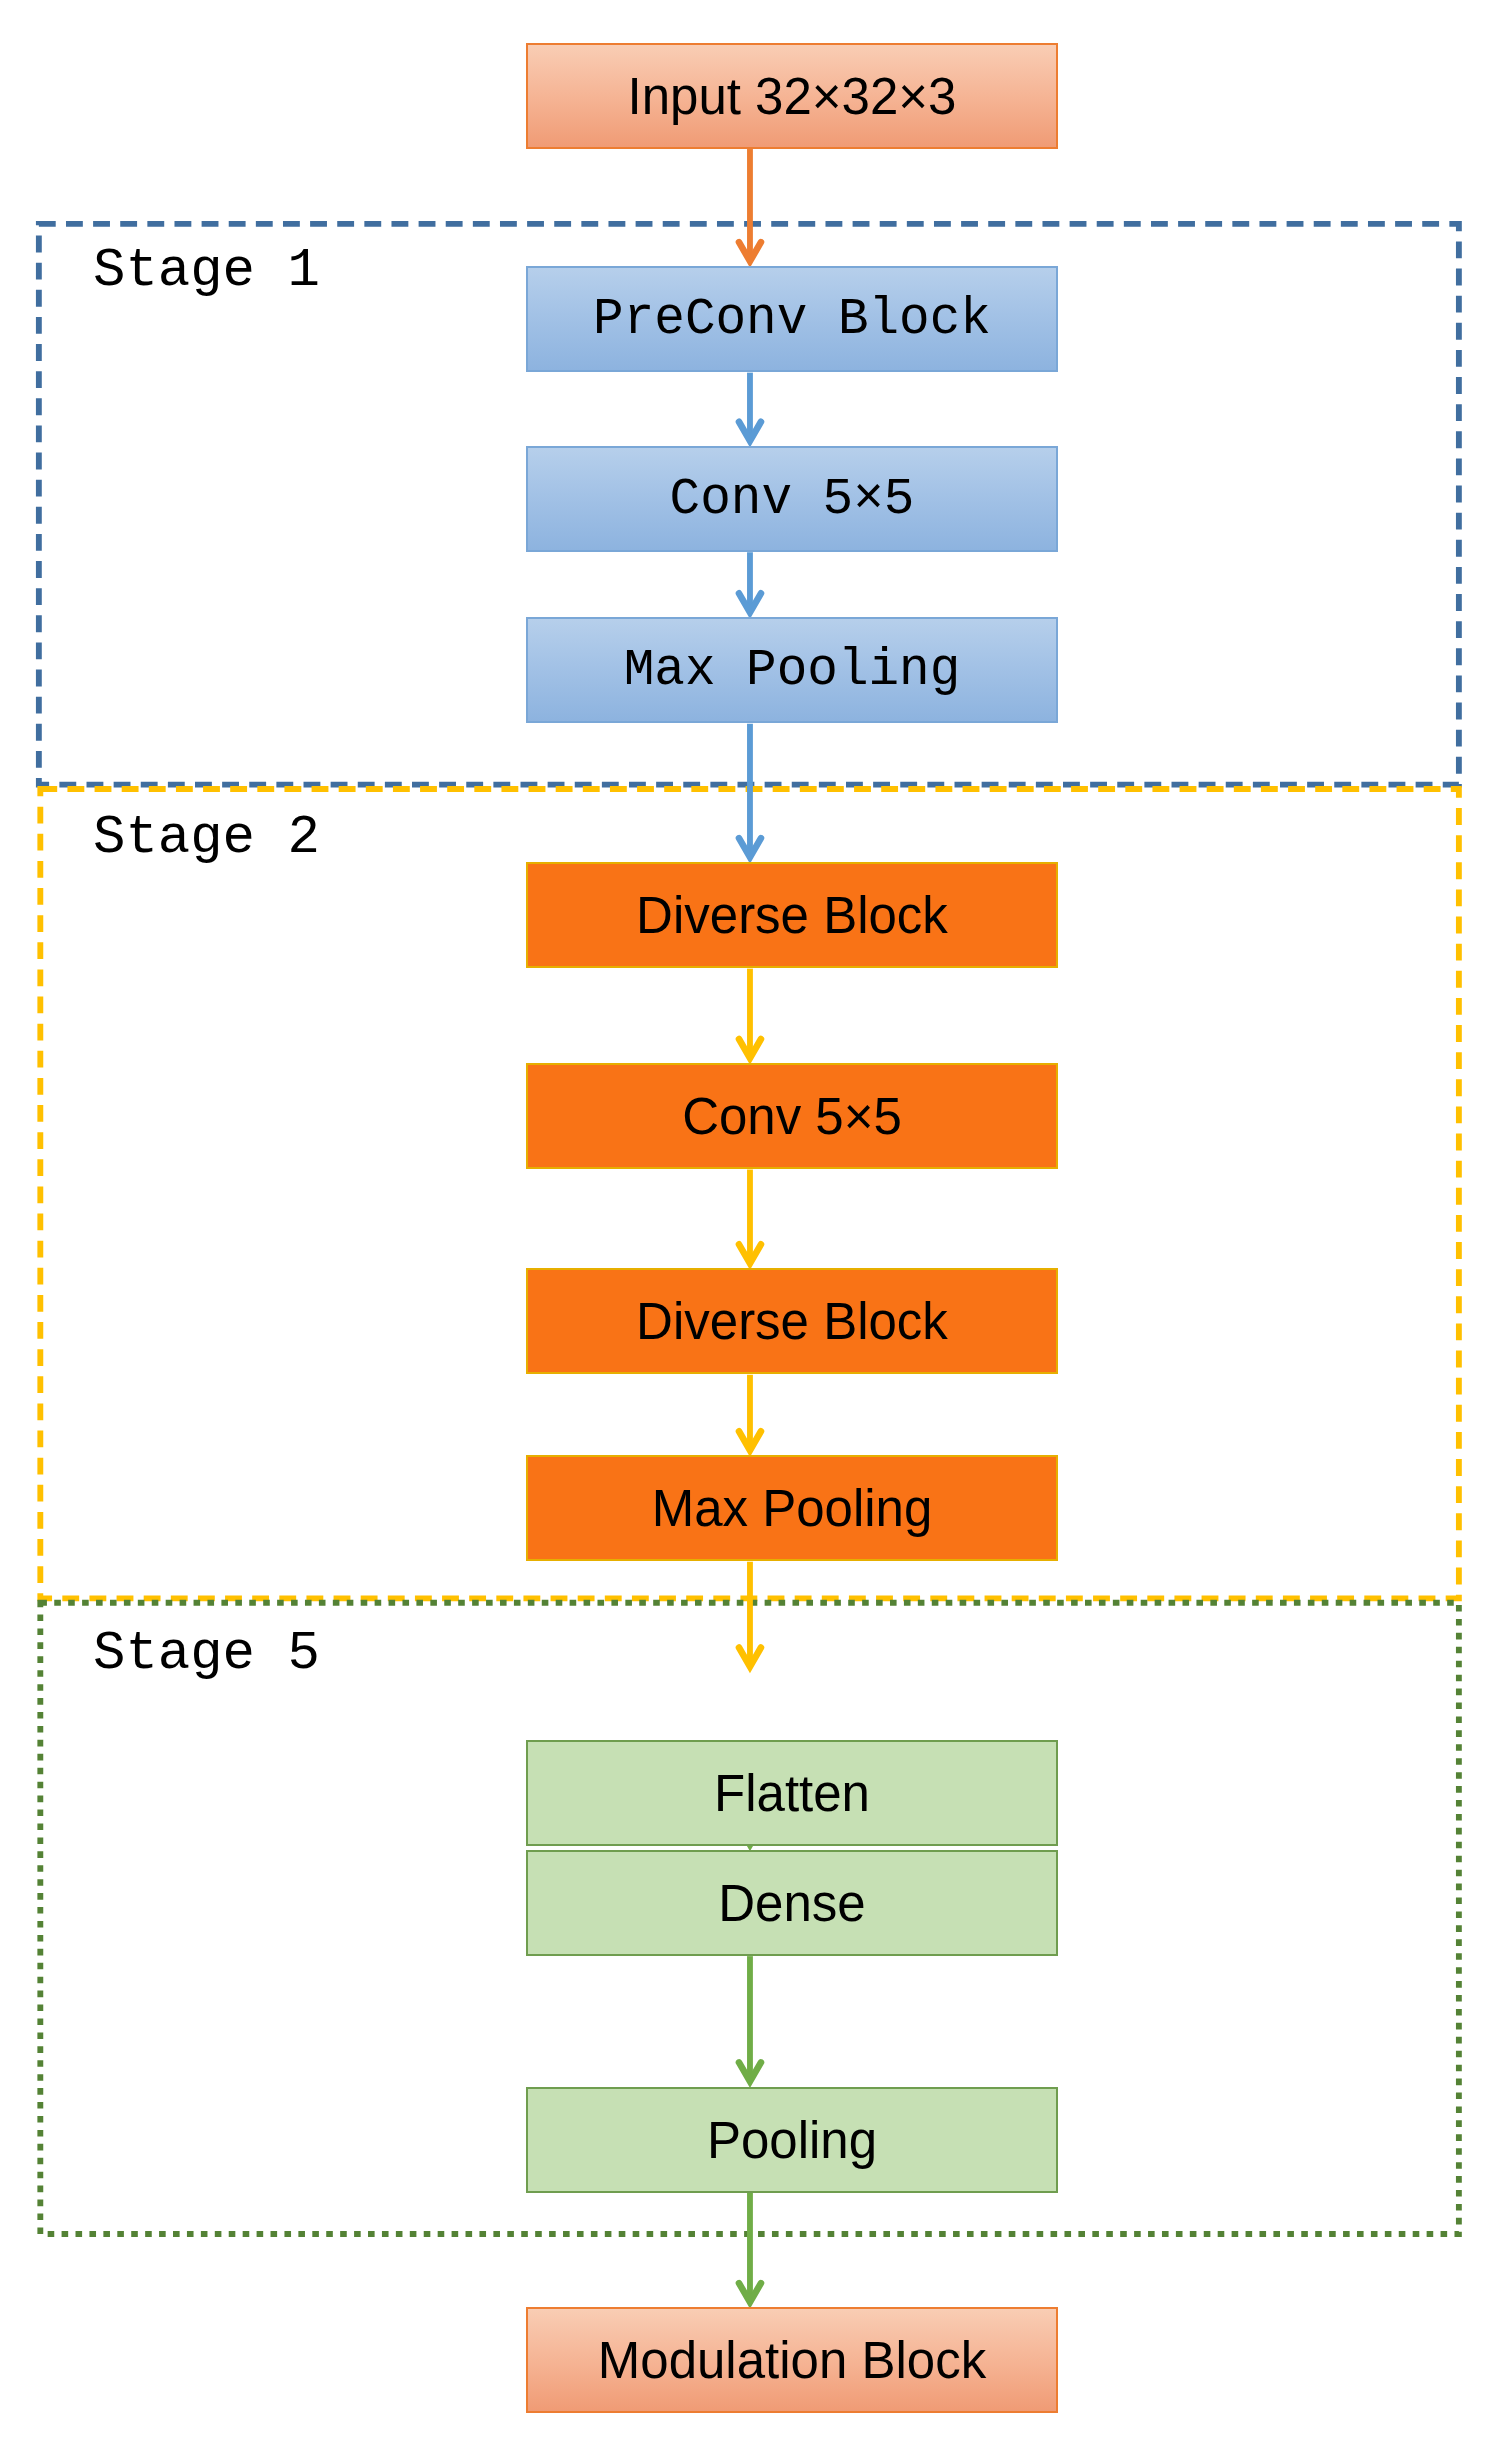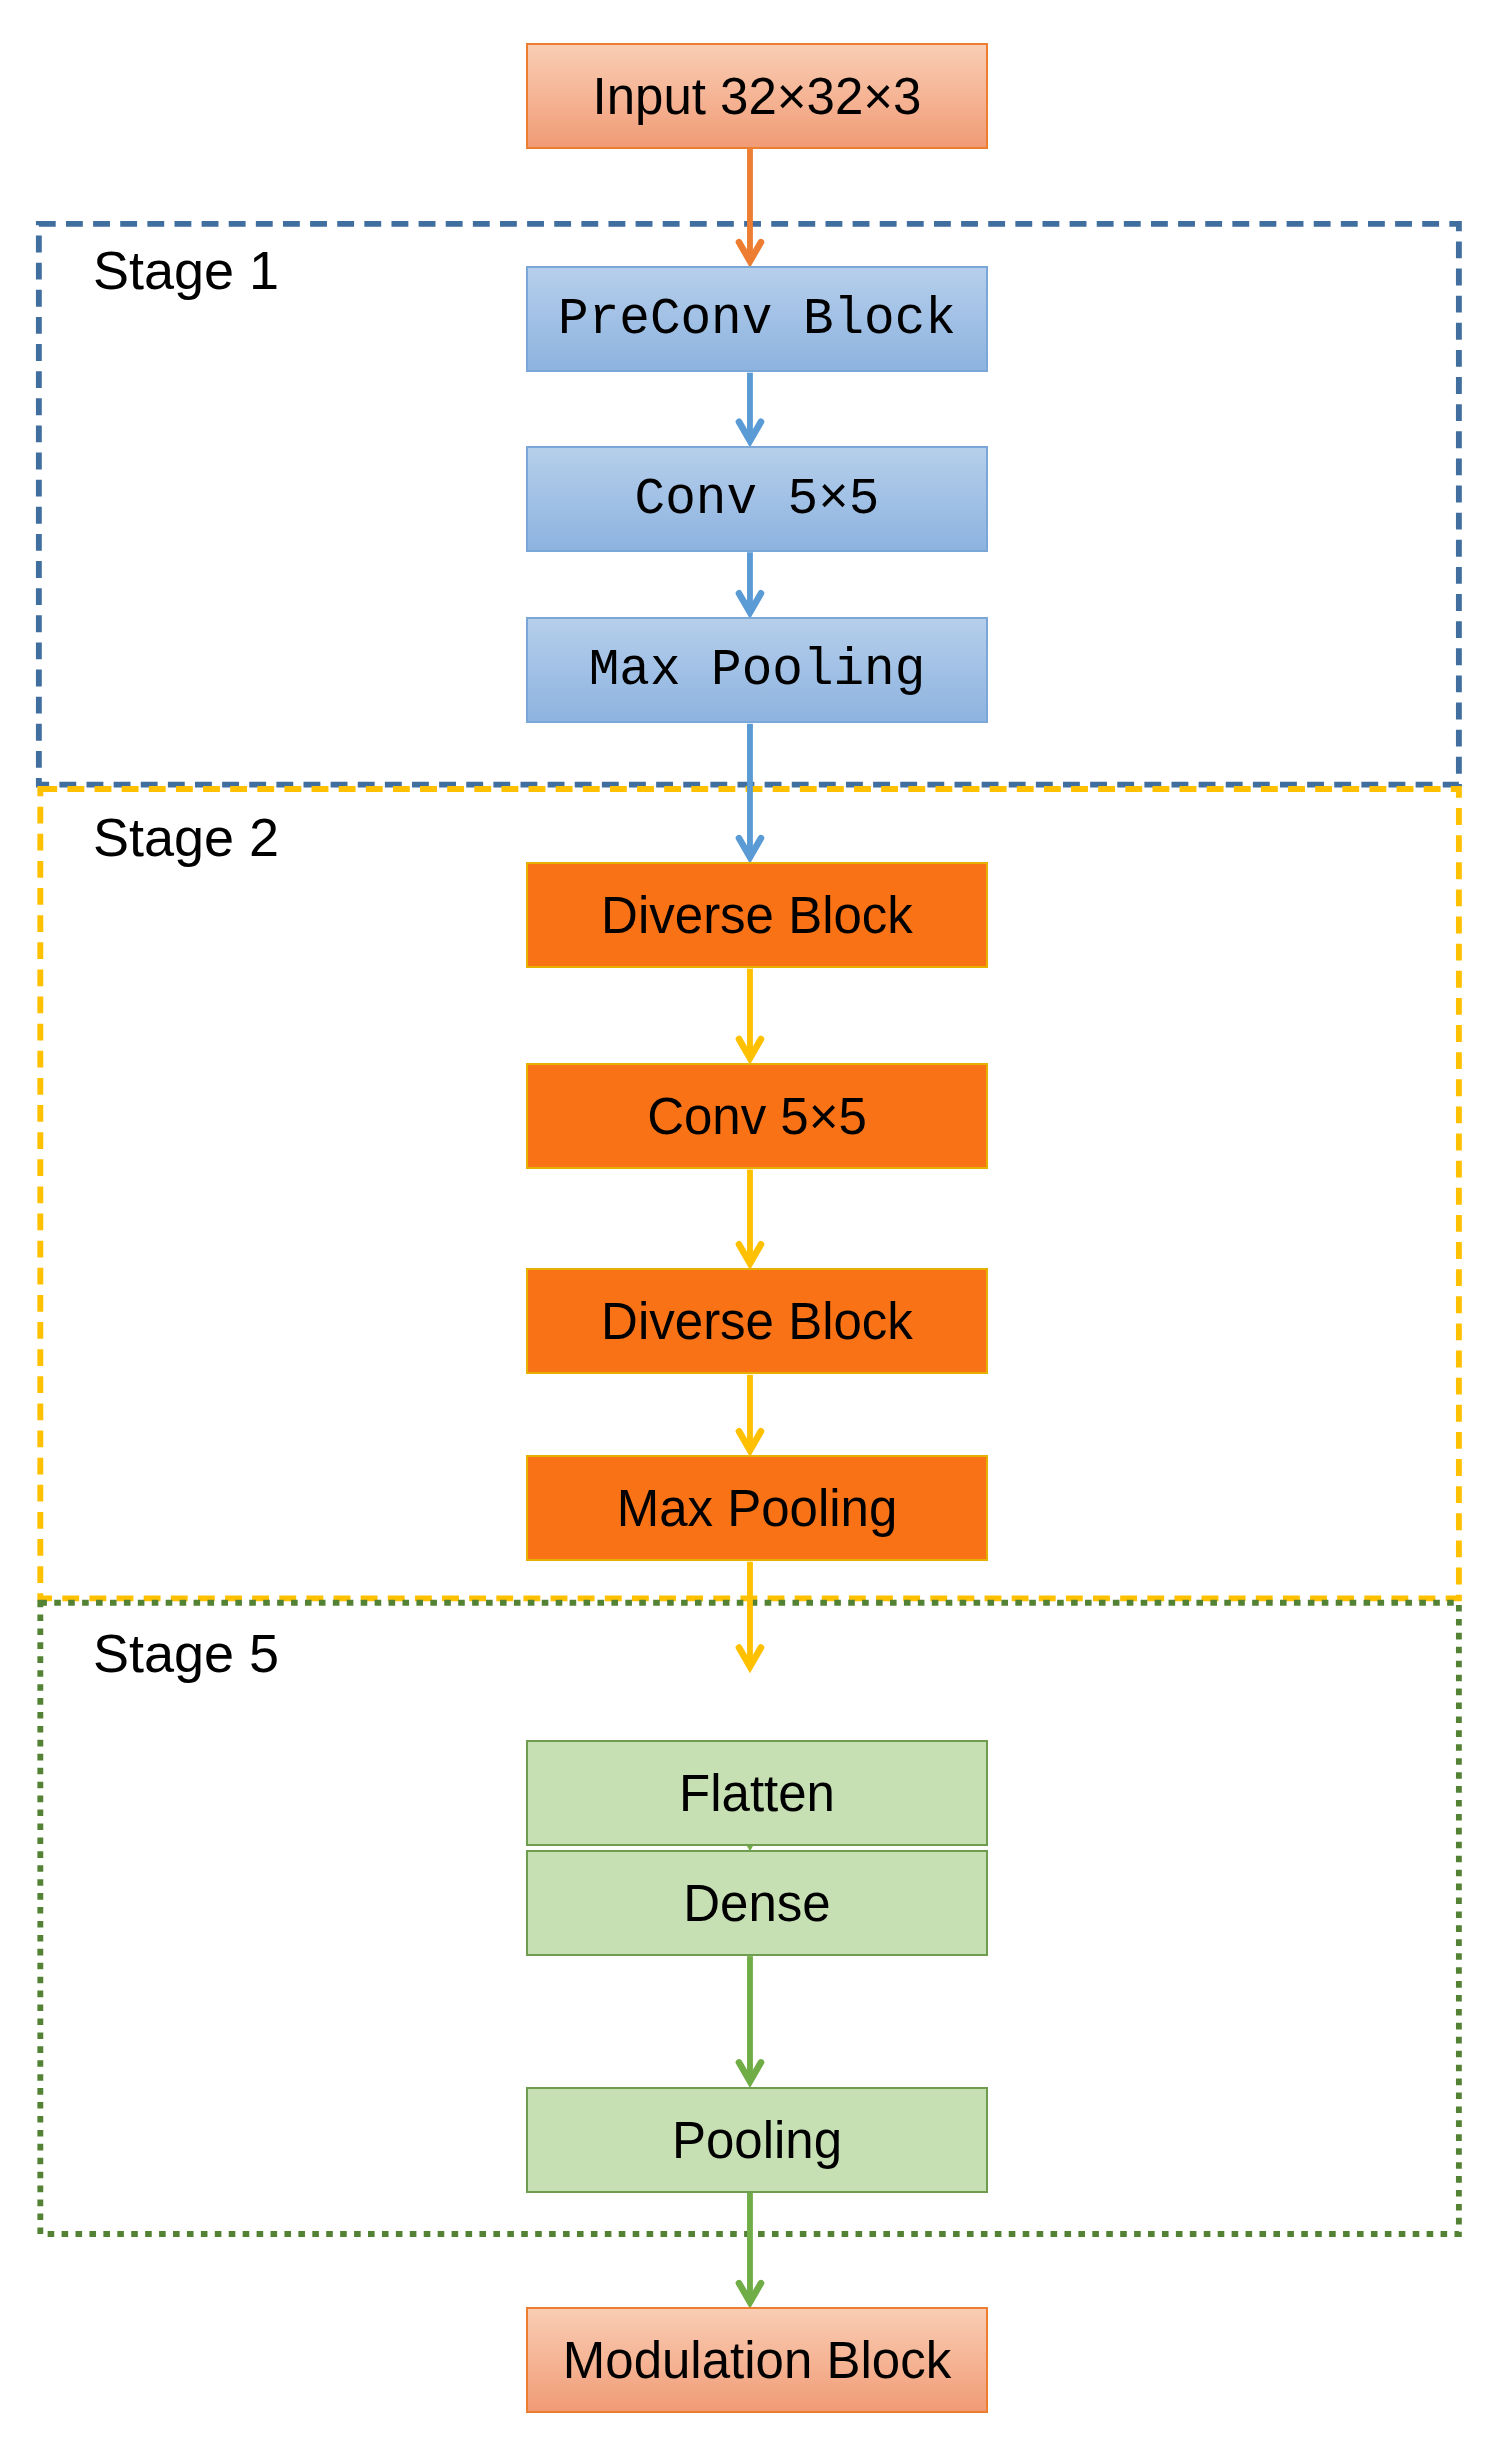--- a/index.html
+++ b/index.html
@@ -9,21 +9,21 @@
     height:2438px;
     background:#ffffff;
     font-family:"Liberation Sans", sans-serif;
     color:#000;
     overflow:hidden;
   }
   #wires{position:absolute;left:0;top:0;width:1508px;height:2438px;}
   .box{
     position:absolute;
     left:526px;
-    width:462px;
+    width:532px;
     height:106px;
     box-sizing:border-box;
     display:flex;
     align-items:center;
     justify-content:center;
     font-size:51px;
     letter-spacing:0px;
     white-space:nowrap;
   }
   .box-salmon{
@@ -42,20 +42,21 @@
   .box-green{
     background:#C6E0B4;
     border:2.2px solid #6f9d4f;
   }
   .stage-label{
     position:absolute;
     left:93px;
     font-size:54px;
     line-height:63px;
     white-space:nowrap;
+    font-family:Liberation Mono, monospace;
   }
 </style>
 </head>
 <body>
 
 <div id="canvas">
 
   <svg id="wires" viewBox="0 0 2057 3325" xmlns="http://www.w3.org/2000/svg">
     <defs>
       <marker id="headOrange" markerUnits="userSpaceOnUse" markerWidth="70" markerHeight="60" refX="0" refY="0" orient="auto" viewBox="-35 -30 70 60">

